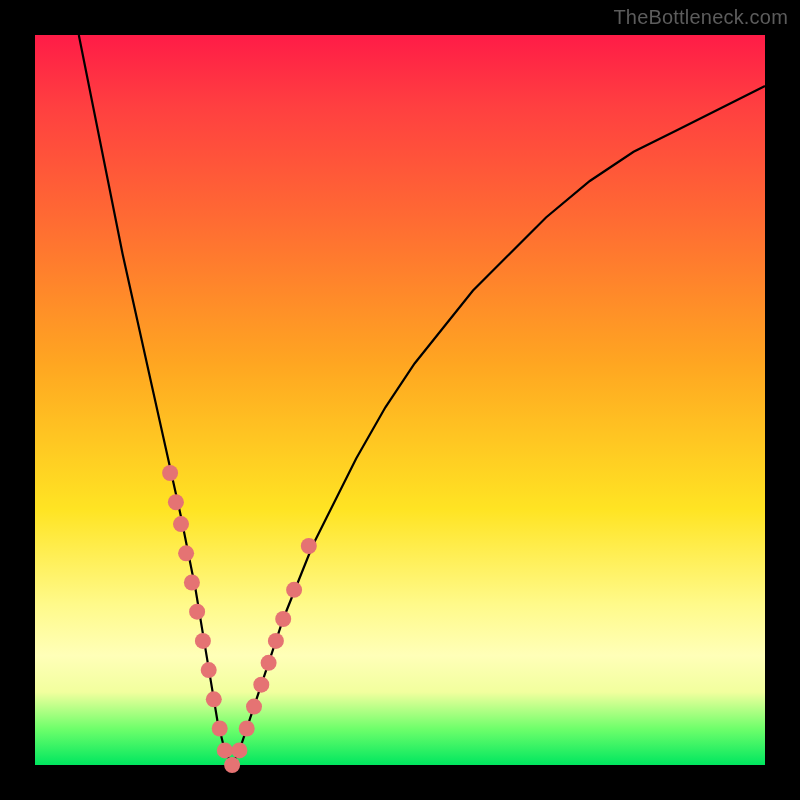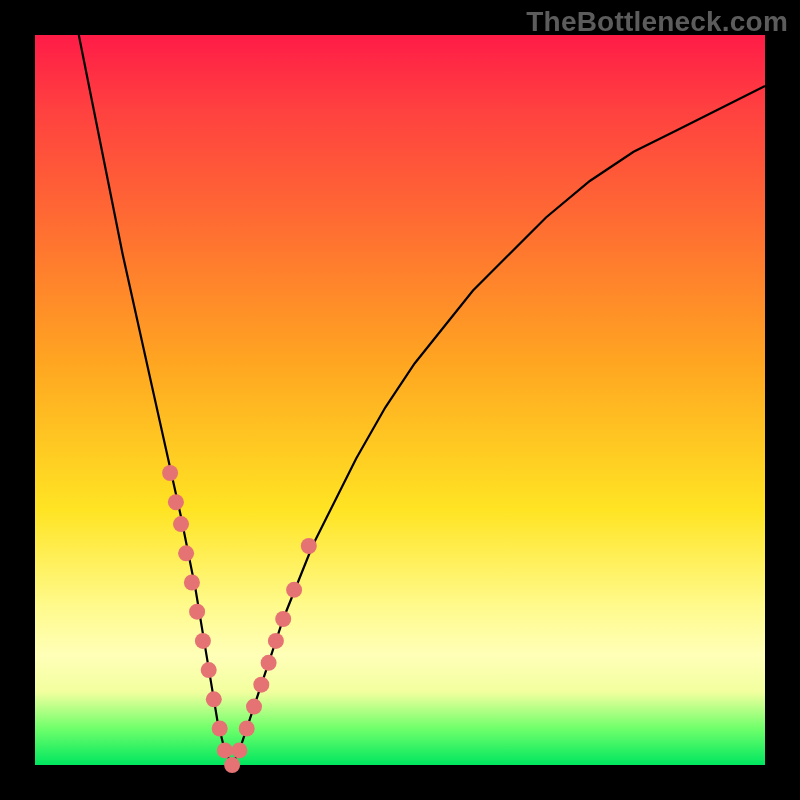--- a/index.html
+++ b/index.html
@@ -35,22 +35,22 @@
       #f2ff9e 90%,
       #6fff6b 95%,
       #00e65f 100%
     );
   }
   .attribution {
     position: absolute;
     top: 6px;
     right: 12px;
     color: #5c5c5c;
-    font-size: 28px;
-    font-weight: 700;
+    font-size: 20px;
+    font-weight: 400;
     letter-spacing: 0.2px;
     z-index: 50;
   }
   svg.curve {
     position: absolute;
     left: 0;
     top: 0;
     width: 730px;
     height: 730px;
     overflow: visible;

